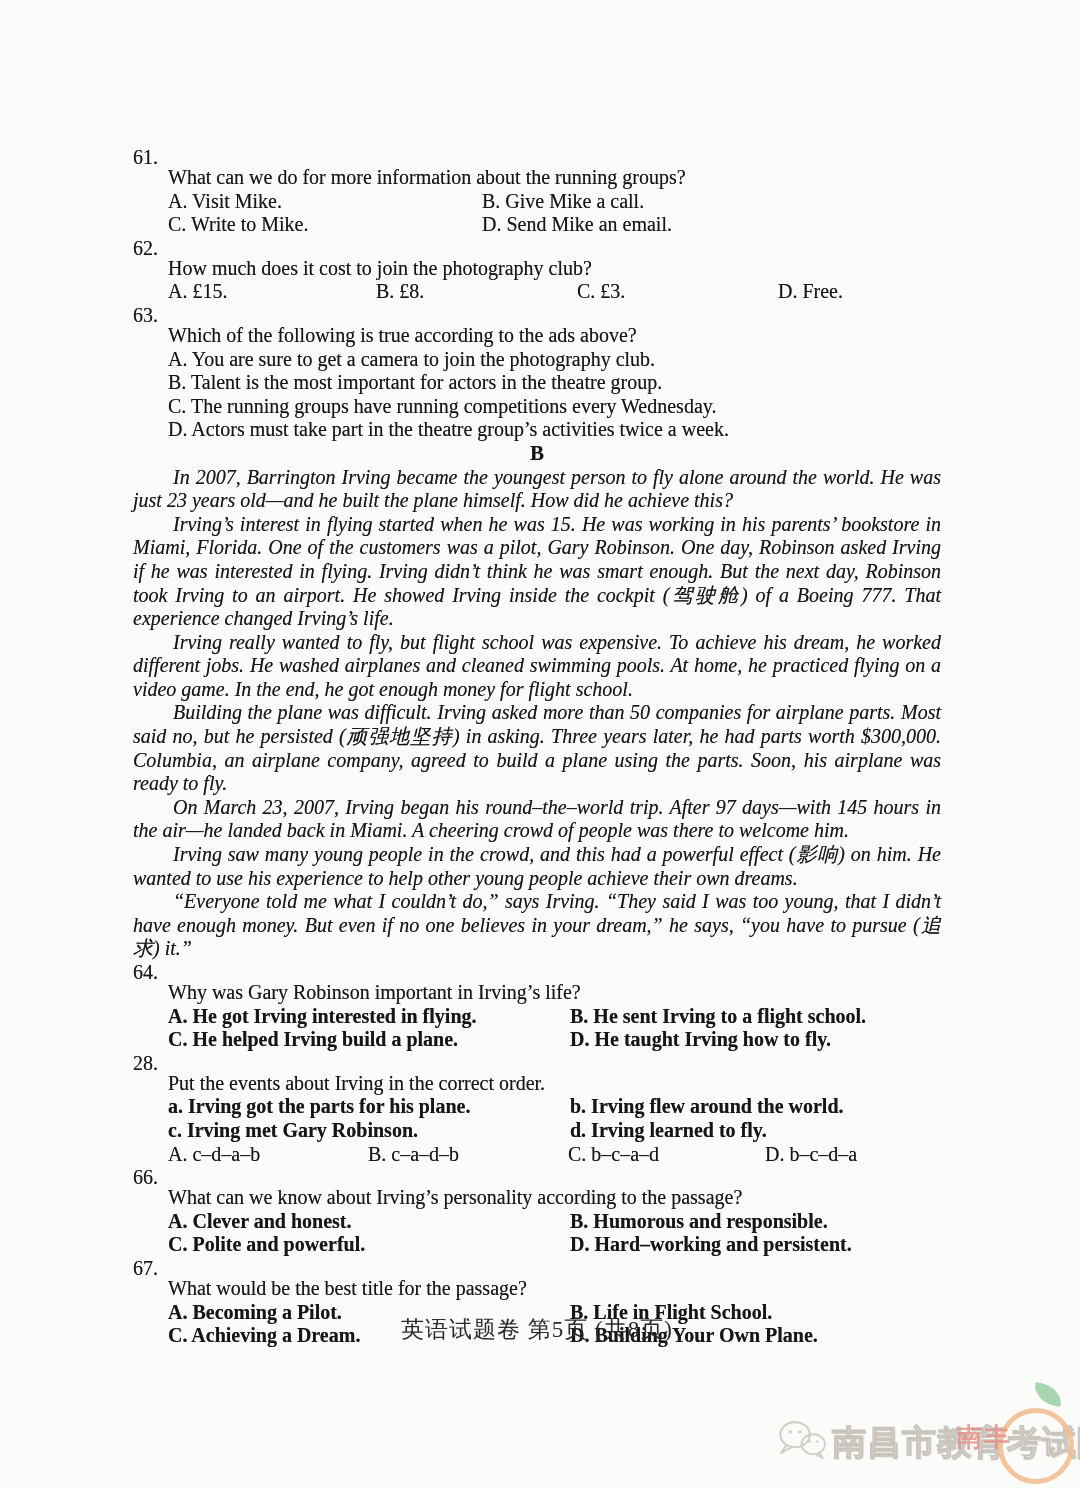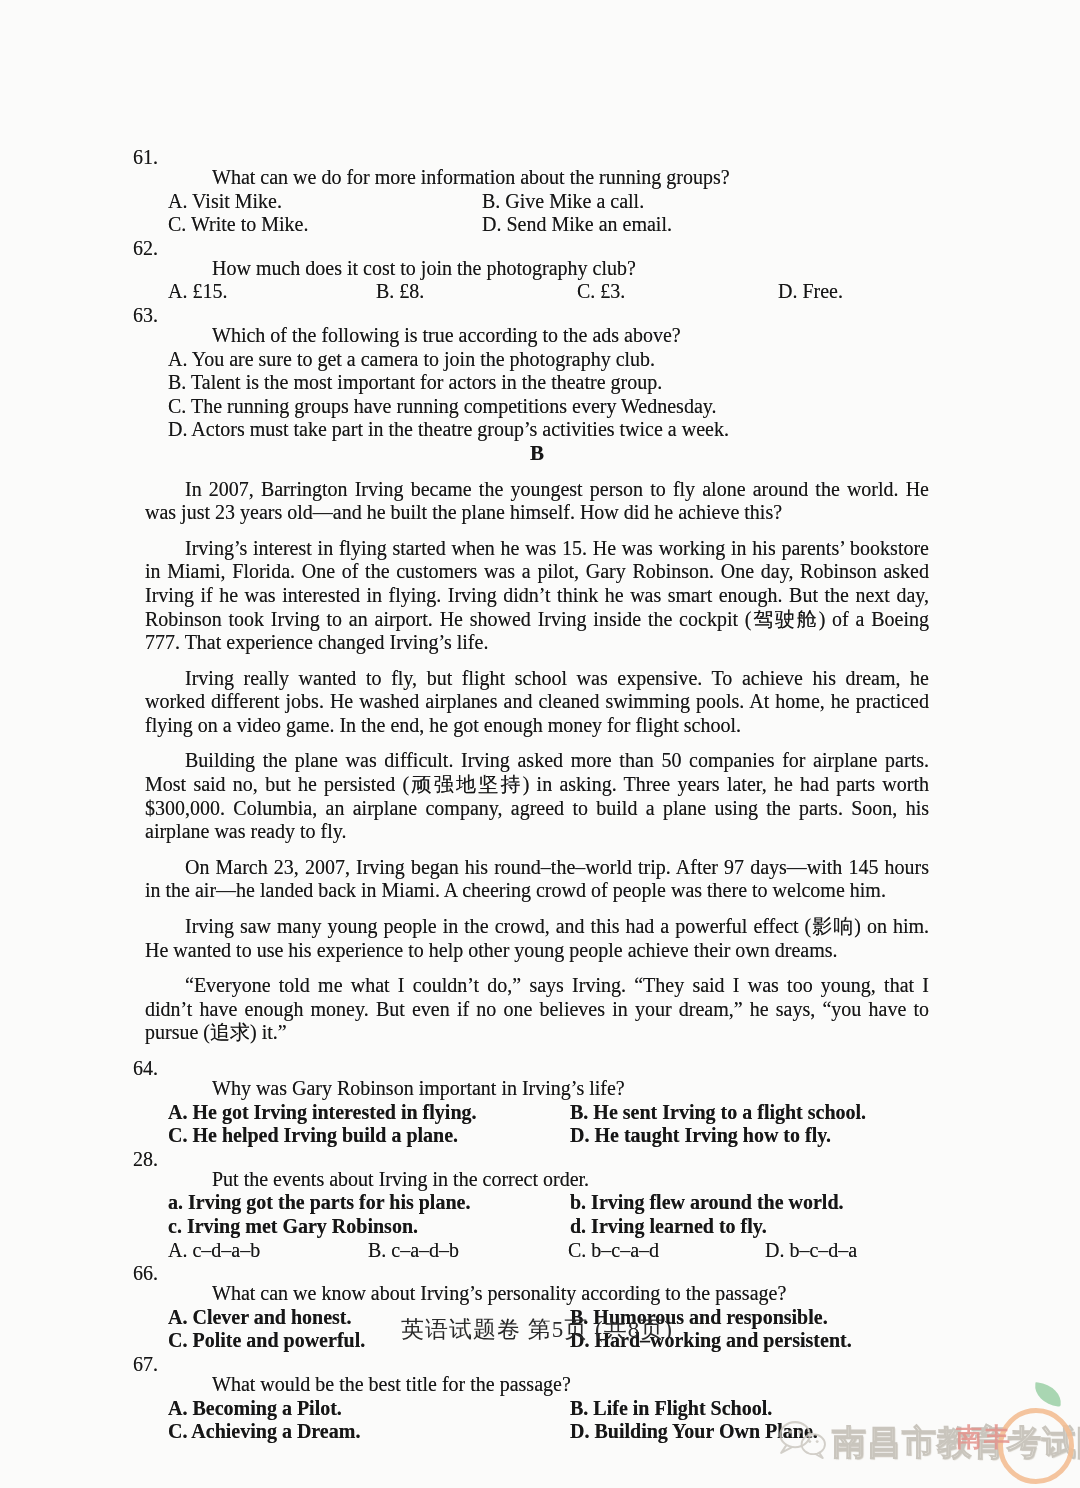--- a/index.html
+++ b/index.html
@@ -9,31 +9,31 @@
     background:#fbfbfa;
     font-family:"Liberation Serif","DejaVu Serif",serif;
     color:#161616;
     overflow:hidden;
   }
   .content{
     position:absolute;left:133px;top:146px;width:808px;
     font-size:20px;line-height:23.6px;
     text-shadow:0 0 .4px rgba(20,20,20,.55);
   }
-  .qline{display:flex;gap:44px;}
+  .qline{display:flex;}
   .qnum{flex:0 0 35px;}
   .qtext{flex:1;margin-top:20px;}
   .orow{padding-left:35px;display:grid;}
   .g2a{grid-template-columns:286px 1fr;gap:28px;}
   .g2b{grid-template-columns:402px 1fr;font-weight:bold;}
   .g4a{grid-template-columns:208px 201px 201px 1fr;}
   .g4b{grid-template-columns:200px 200px 197px 1fr;}
   .oline{padding-left:35px;}
   .sec-b{text-align:center;font-weight:bold;font-size:21px;}
-  .para{margin:12px;text-indent:40px;text-align:justify;}
+  .para{margin:0;text-indent:40px;text-align:justify;font-style:italic;}
   .footer{
     position:absolute;left:133px;top:1314px;width:808px;
     text-align:center;font-size:23px;letter-spacing:1px;
     color:#2a2a2a;
   }
   
   .wm{position:absolute;left:0;top:0;width:1080px;height:1488px;pointer-events:none;}
   .wm-wechat{position:absolute;left:776px;top:1418px;width:52px;height:42px;opacity:.8;}
   .wm-org{
     position:absolute;left:832px;top:1420px;

